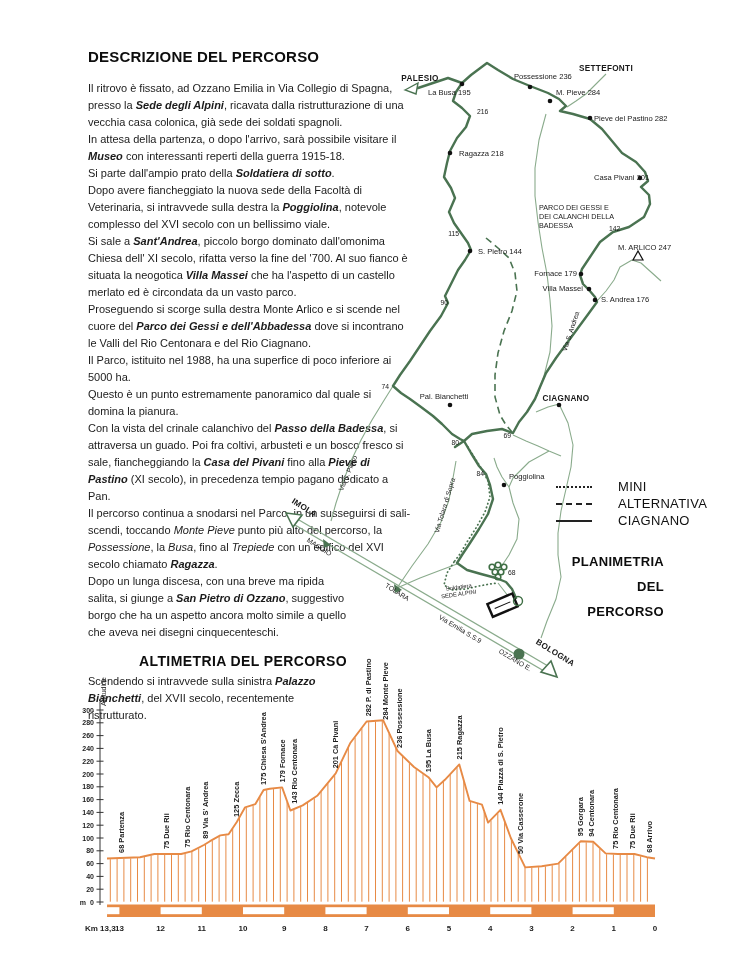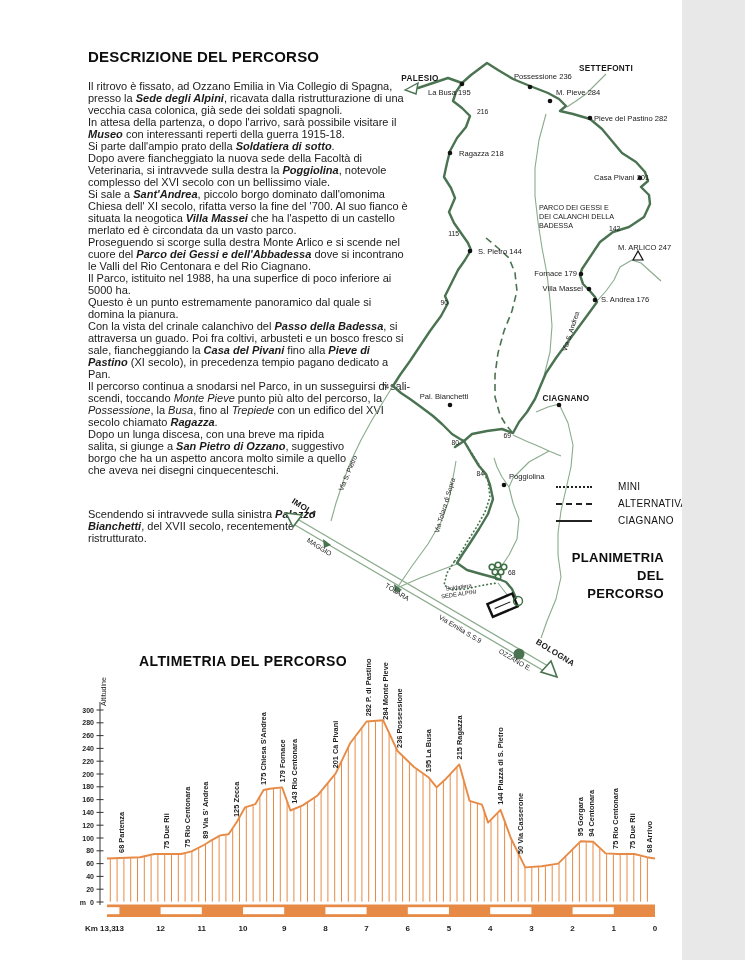--- a/index.html
+++ b/index.html
@@ -1,21 +1,21 @@
 <!DOCTYPE html>
 <html style="--route: #4a7351; --road: #8aab8c;"><head>
 <meta charset="utf-8">
 <style>
   html,body{margin:0;padding:0;background:#e8e8e8;}
-  .page{position:relative;width:682px;height:960px;background:#ffffff;overflow:hidden;
+  .page{position:relative;width:745px;height:960px;background:#ffffff;overflow:hidden;
         font-family:"Liberation Sans",sans-serif;color:#161616;}
   
   .desc{position:absolute;left:88px;top:48px;width:324px;}
   .desc-title{font-size:15px;font-weight:bold;letter-spacing:.2px;margin:0 0 15px 0;color:#0d0d0d;}
-  .desc p{margin:0;font-size:11px;line-height:12px;color:#1b1b1b;}
+  .desc p{margin:0;font-size:11px;line-height:17px;color:#1b1b1b;}
   .desc .b{font-weight:bold;font-style:italic;}
   .desc .i{font-style:italic;}
   
   .map-svg{position:absolute;left:285px;top:50px;pointer-events:none;}
   .map-svg text{font-family:"Liberation Sans",sans-serif;fill:#191919;}
   .ml-place{font-size:7.6px;}
   .ml-num{font-size:6.8px;}
   .ml-big{font-size:8.2px;font-weight:bold;letter-spacing:.3px;}
   .ml-area{font-size:7.2px;}
   .ml-road{font-size:6.8px;}
@@ -23,23 +23,23 @@
   .route{fill:none;stroke:var(--route,#4a7351);stroke-width:2.4;stroke-linejoin:round;stroke-linecap:round;}
   .road{fill:none;stroke:var(--road,#8aab8c);stroke-width:1.1;stroke-linejoin:round;}
   .alt-path{fill:none;stroke:var(--route,#4a7351);stroke-width:1.6;stroke-dasharray:7 4.5;}
   .mini-path{fill:none;stroke:var(--route,#4a7351);stroke-width:1.7;stroke-dasharray:.5 3.4;stroke-linecap:round;}
   .map-legend{position:absolute;left:556px;top:478px;}
   .legend-row{display:flex;align-items:center;height:17px;}
   .legend-sample{width:36px;height:0;margin-right:8px;}
   .ls-dotted{border-top:2px dotted #222;}
   .ls-dashed{border-top:2px dashed #222;}
   .ls-solid{border-top:2px solid #222;}
-  .legend-label{font-size:10px;letter-spacing:.3px;color:#111;padding-left:18px;}
+  .legend-label{font-size:13px;letter-spacing:.3px;color:#111;padding-left:18px;}
   .map-title{position:absolute;left:538px;top:549px;width:126px;text-align:right;
-             font-weight:bold;font-size:13px;line-height:18px;letter-spacing:.3px;
+             font-weight:bold;font-size:13px;line-height:25px;letter-spacing:.3px;
              white-space:pre-line;color:#0d0d0d;}
   
   .chart-title{position:absolute;left:131px;top:645px;margin:8px;font-size:14px;font-weight:bold;letter-spacing:.4px;color:#0d0d0d;}
   .chart-svg{position:absolute;left:80px;top:640px;pointer-events:none;}
   .chart-svg text{font-family:"Liberation Sans",sans-serif;fill:#1d1d1d;}
 </style>
 </head>
 <body>
 
 <div class="page">

